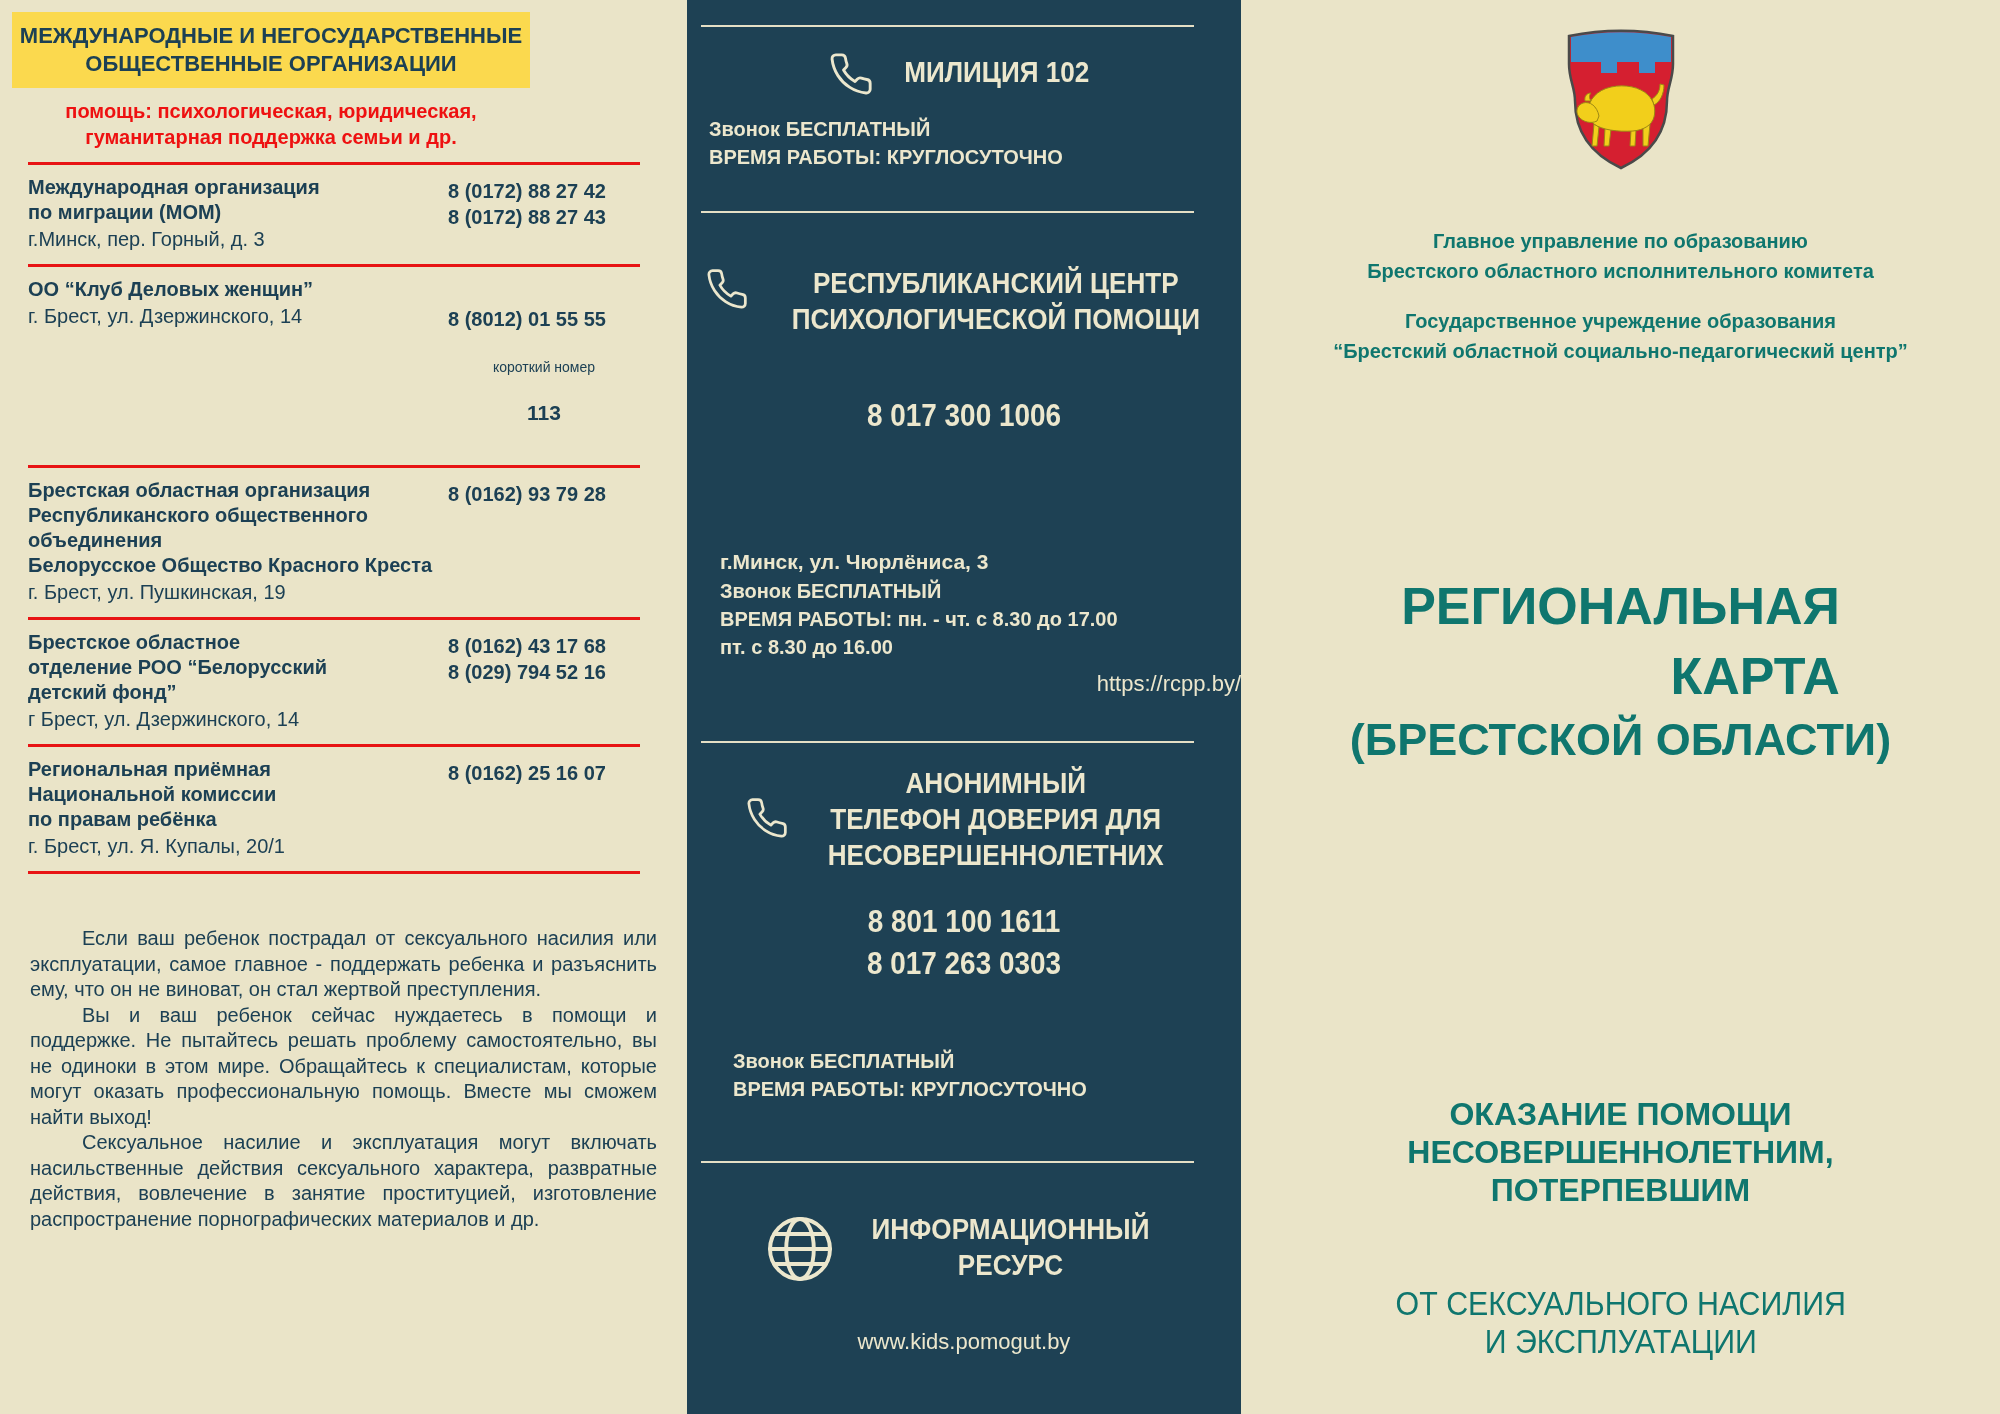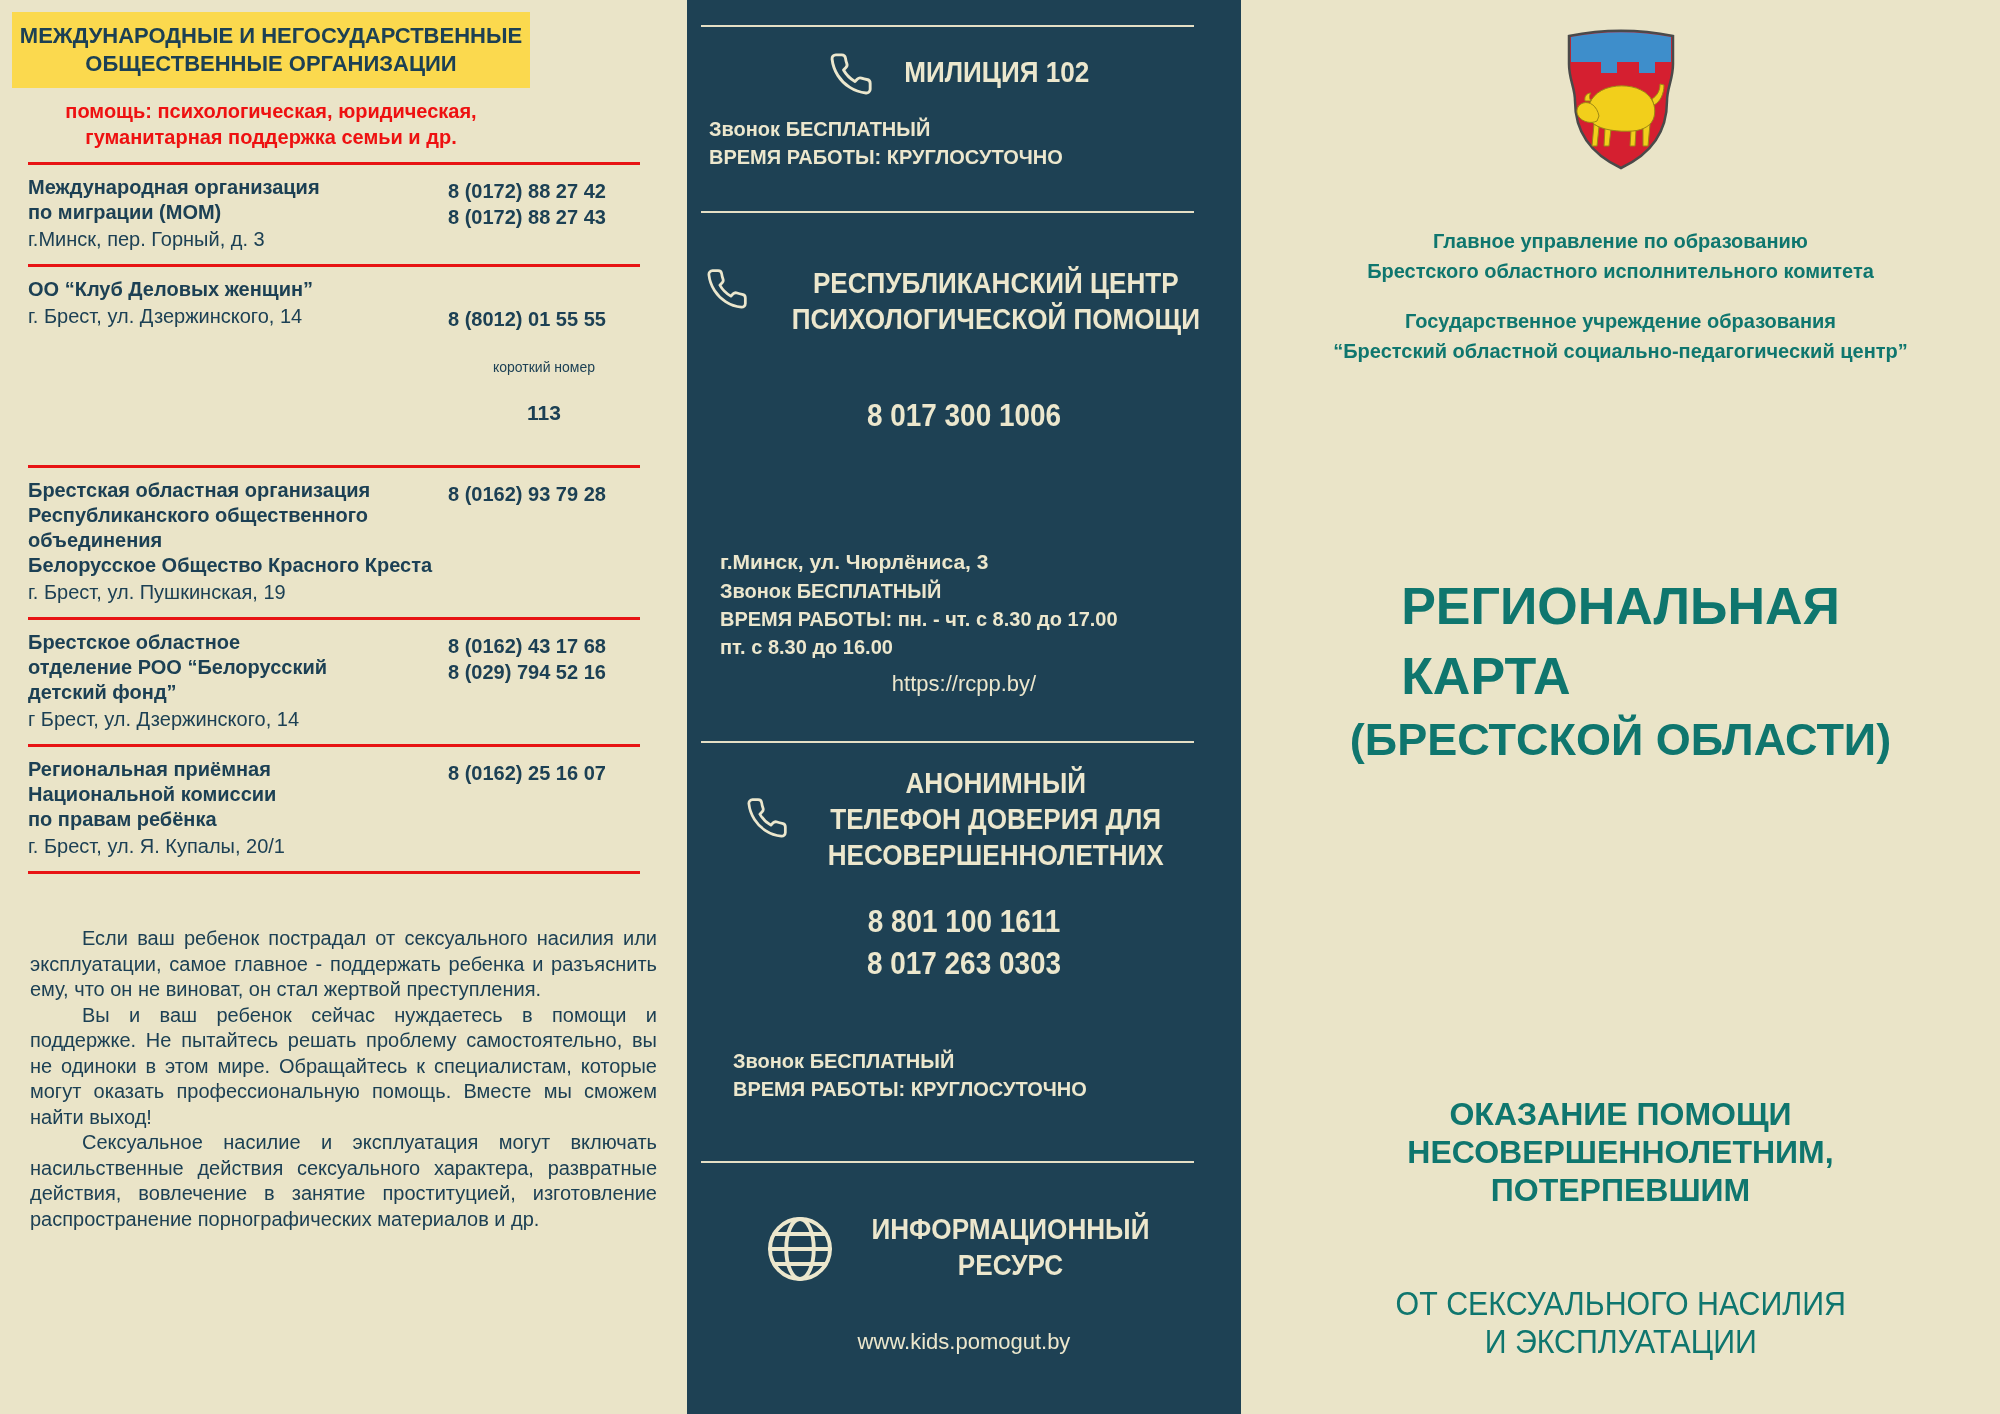--- a/index.html
+++ b/index.html
@@ -41,21 +41,21 @@
        white-space:pre-line;transform:scaleX(.9);transform-origin:center;}
   .mdet{font-weight:bold;font-size:20px;line-height:28px;white-space:pre-line;}
   .maddr{font-weight:bold;font-size:21px;line-height:30px;}
   .mlink{text-align:center;font-size:22px;}
 
   
   .emblem{margin-top:24px;}
   .r-org{margin-top:46px;text-align:center;font-weight:bold;font-size:20px;
          line-height:30px;white-space:pre-line;}
   .r-org2{margin-top:20px;}
-  .r-title{margin-top:205px;text-align:left;font-weight:bold;font-size:52px;
+  .r-title{margin-top:205px;text-align:right;font-weight:bold;font-size:52px;
            line-height:70px;white-space:pre-line;}
   .r-title-sub{text-align:center;font-weight:bold;font-size:45px;line-height:58px;}
   .r-subject{margin-top:288px;text-align:center;font-weight:bold;font-size:32px;
              line-height:38px;white-space:pre-line;}
   .r-subject-reg{font-weight:normal;font-size:33px;line-height:38px;text-align:center;
                  white-space:pre-line;display:inline-block;transform:scaleX(.92);}
 </style>
 </head>
 <body>
 
@@ -158,21 +158,21 @@
       <span class="t">РЕСПУБЛИКАНСКИЙ ЦЕНТР
 ПСИХОЛОГИЧЕСКОЙ ПОМОЩИ</span>
     </div>
     <div class="mph" style="margin-top:58px;">8 017 300 1006</div>
     <div style="margin:110px 0 0 33px;">
       <div class="maddr">г.Минск, ул. Чюрлёниса, 3</div>
       <div class="mdet">Звонок БЕСПЛАТНЫЙ
 ВРЕМЯ РАБОТЫ: пн. - чт. с 8.30 до 17.00
 пт. с 8.30 до 16.00</div>
     </div>
-    <div class="mlink" style="margin-top:10px;">https://rcpp.by/</div>
+    <div class="mlink" style="margin-top:10px;text-align:right;">https://rcpp.by/</div>
     <hr class="mhr" style="margin-top:44px;">
 
     <div class="sec-title" style="margin-top:22px;align-items:center;">
       <span class="icon-wrap">
         <svg width="44" height="44" viewBox="0 0 24 24" fill="none" stroke="#ece7cd" stroke-width="1.5" stroke-linecap="round" stroke-linejoin="round">
             <path d="M22 16.92v3a2 2 0 0 1-2.18 2 19.79 19.79 0 0 1-8.63-3.07 19.5 19.5 0 0 1-6-6 19.79 19.79 0 0 1-3.07-8.67A2 2 0 0 1 4.11 2h3a2 2 0 0 1 2 1.72 12.84 12.84 0 0 0 .7 2.81 2 2 0 0 1-.45 2.11L8.09 9.91a16 16 0 0 0 6 6l1.27-1.27a2 2 0 0 1 2.11-.45 12.84 12.84 0 0 0 2.81.7A2 2 0 0 1 22 16.92z"></path>
           </svg>
       </span>
       <span class="t">АНОНИМНЫЙ
 ТЕЛЕФОН ДОВЕРИЯ ДЛЯ

